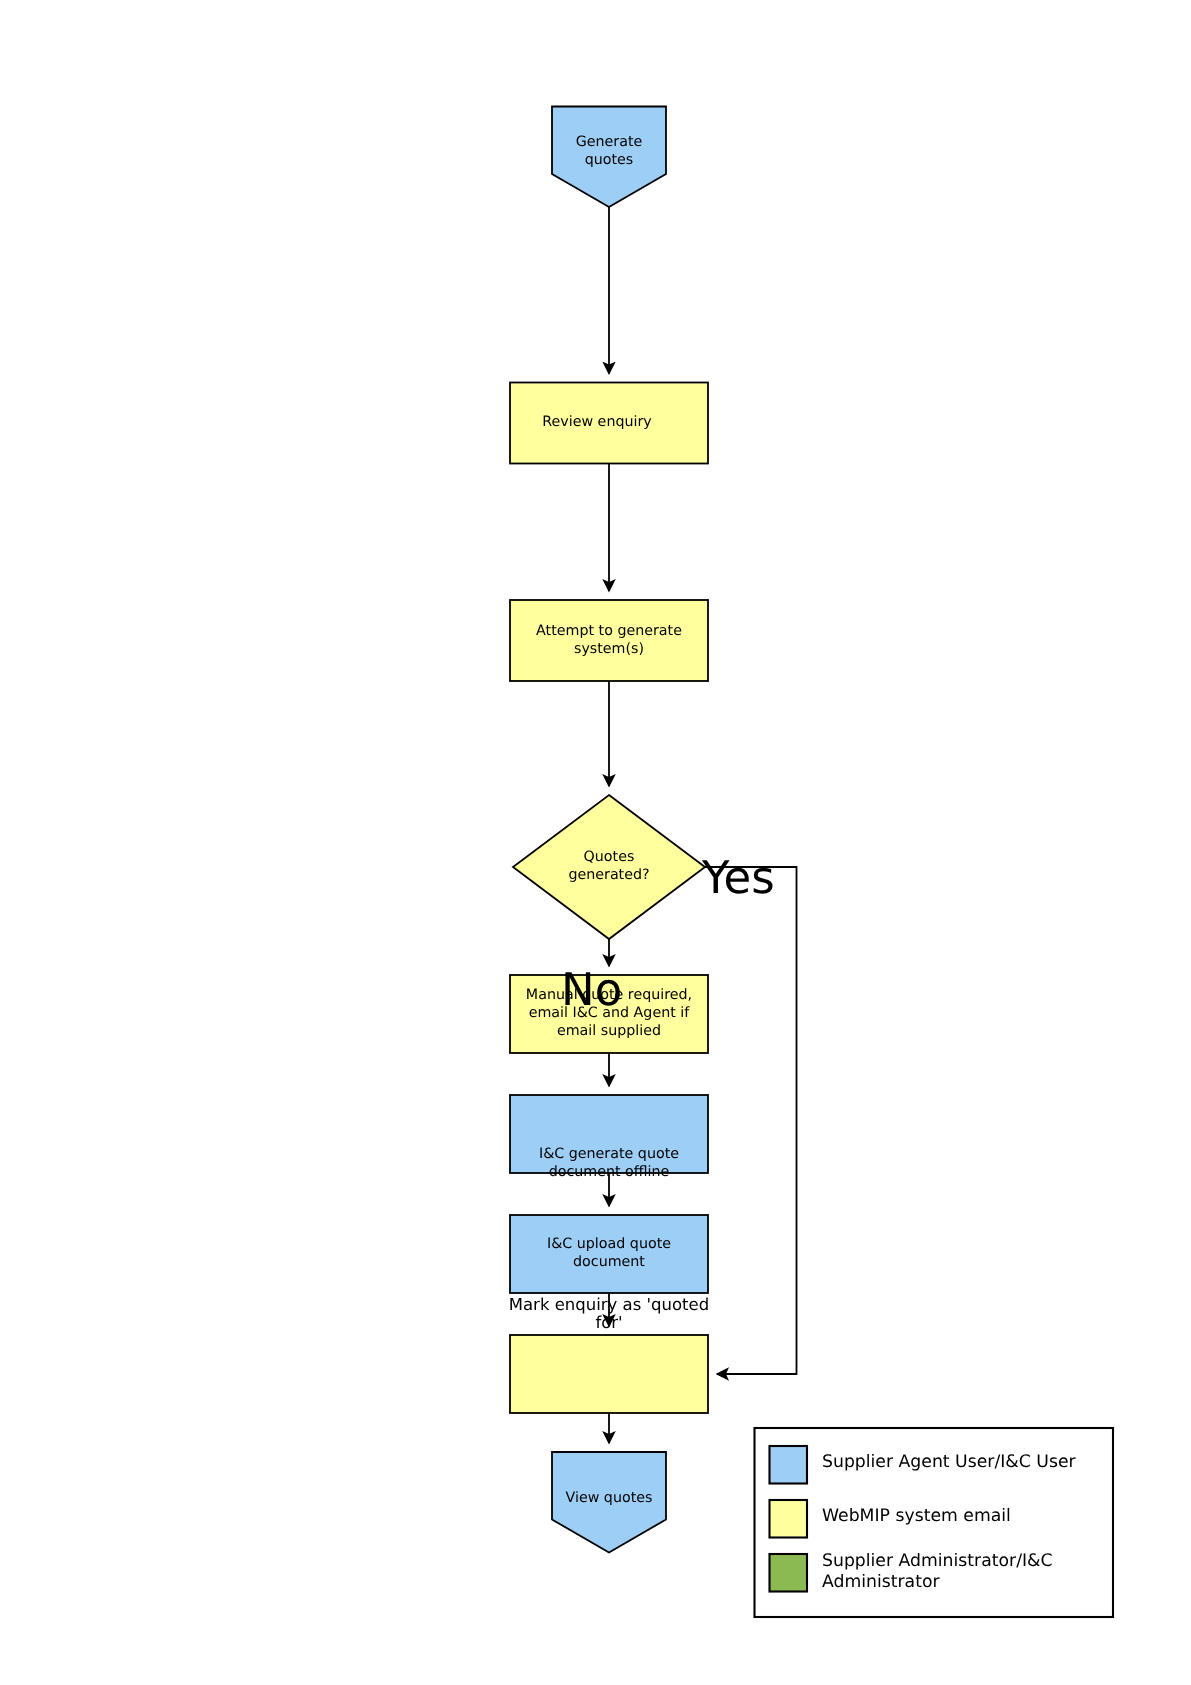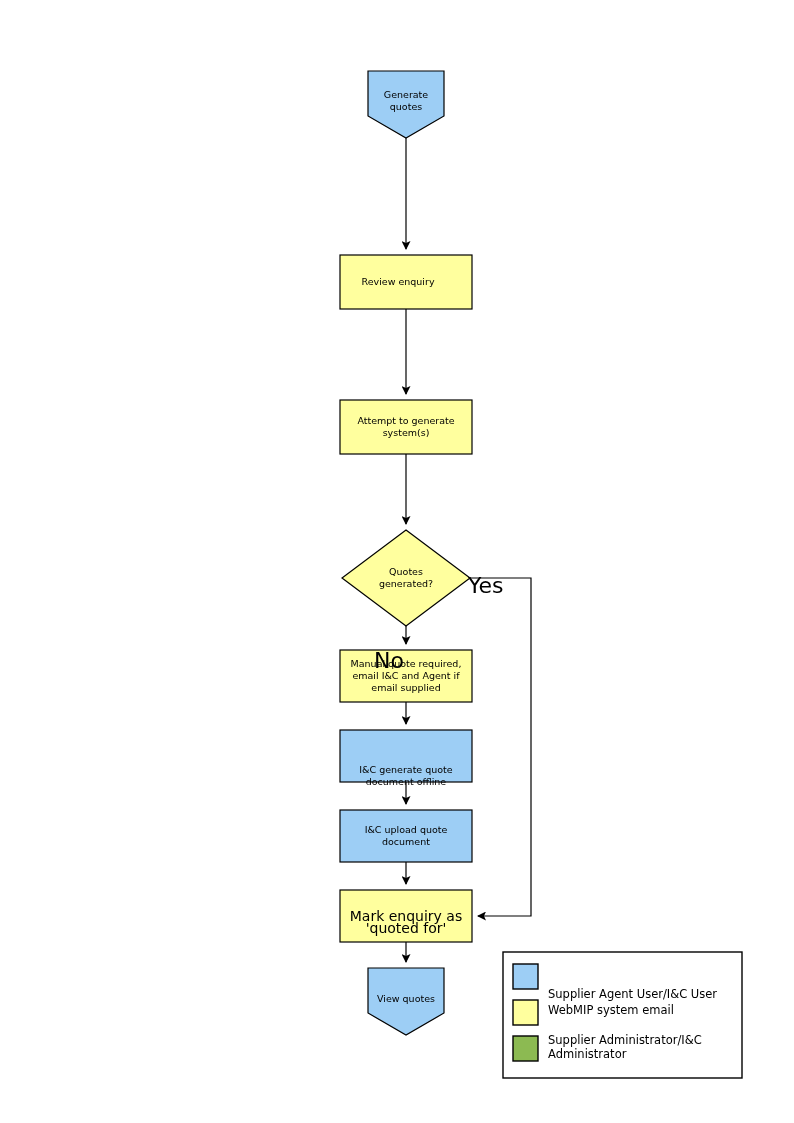--- a/index.html
+++ b/index.html
@@ -28,21 +28,21 @@
     font-family: "DejaVu Sans", sans-serif;
     font-size: 9.5px;
     line-height: 12px;
     pointer-events: none;
     white-space: pre-line;
   }
   .branch-label {
     position: absolute;
     color: #000000;
     font-family: "DejaVu Sans", sans-serif;
-    font-size: 22px;
+    font-size: 30px;
     line-height: 22px;
   }
   .legend-label {
     position: absolute;
     color: #000000;
     font-family: "DejaVu Sans", sans-serif;
     font-size: 11.5px;
     line-height: 13.5px;
     white-space: pre-line;
   }
@@ -141,23 +141,23 @@
 <div class="node-label" style="left:340px; top:658px; width:132px;">Manual quote required,
 email I&amp;C and Agent if
 email supplied</div>
 
 <div class="node-label" style="left:340px; top:764px; width:132px;">I&amp;C generate quote
 document offline</div>
 
 <div class="node-label" style="left:340px; top:824px; width:132px;">I&amp;C upload quote
 document</div>
 
-<div class="node-label" style="left:338px; top:910px; width:136px; font-size:14px;">Mark enquiry as 'quoted for'</div>
+<div class="node-label" style="left:338px; top:864px; width:136px; font-size:11px;">Mark enquiry as 'quoted for'</div>
 
 <div class="node-label" style="left:368px; top:993px; width:76px;">View quotes</div>
 
 <div class="branch-label" style="left:468px; top:575px;">Yes</div>
 <div class="branch-label" style="left:374px; top:650px;">No</div>
 
-<div class="legend-label" style="left:548px; top:988px; width:188px;">Supplier Agent User/I&amp;C User</div>
+<div class="legend-label" style="left:548px; top:968px; width:188px;">Supplier Agent User/I&amp;C User</div>
 <div class="legend-label" style="left:548px; top:1004px; width:188px;">WebMIP system email</div>
 <div class="legend-label" style="left:548px; top:1034px; width:188px;">Supplier Administrator/I&amp;C
 Administrator</div>
 
 </body></html>

